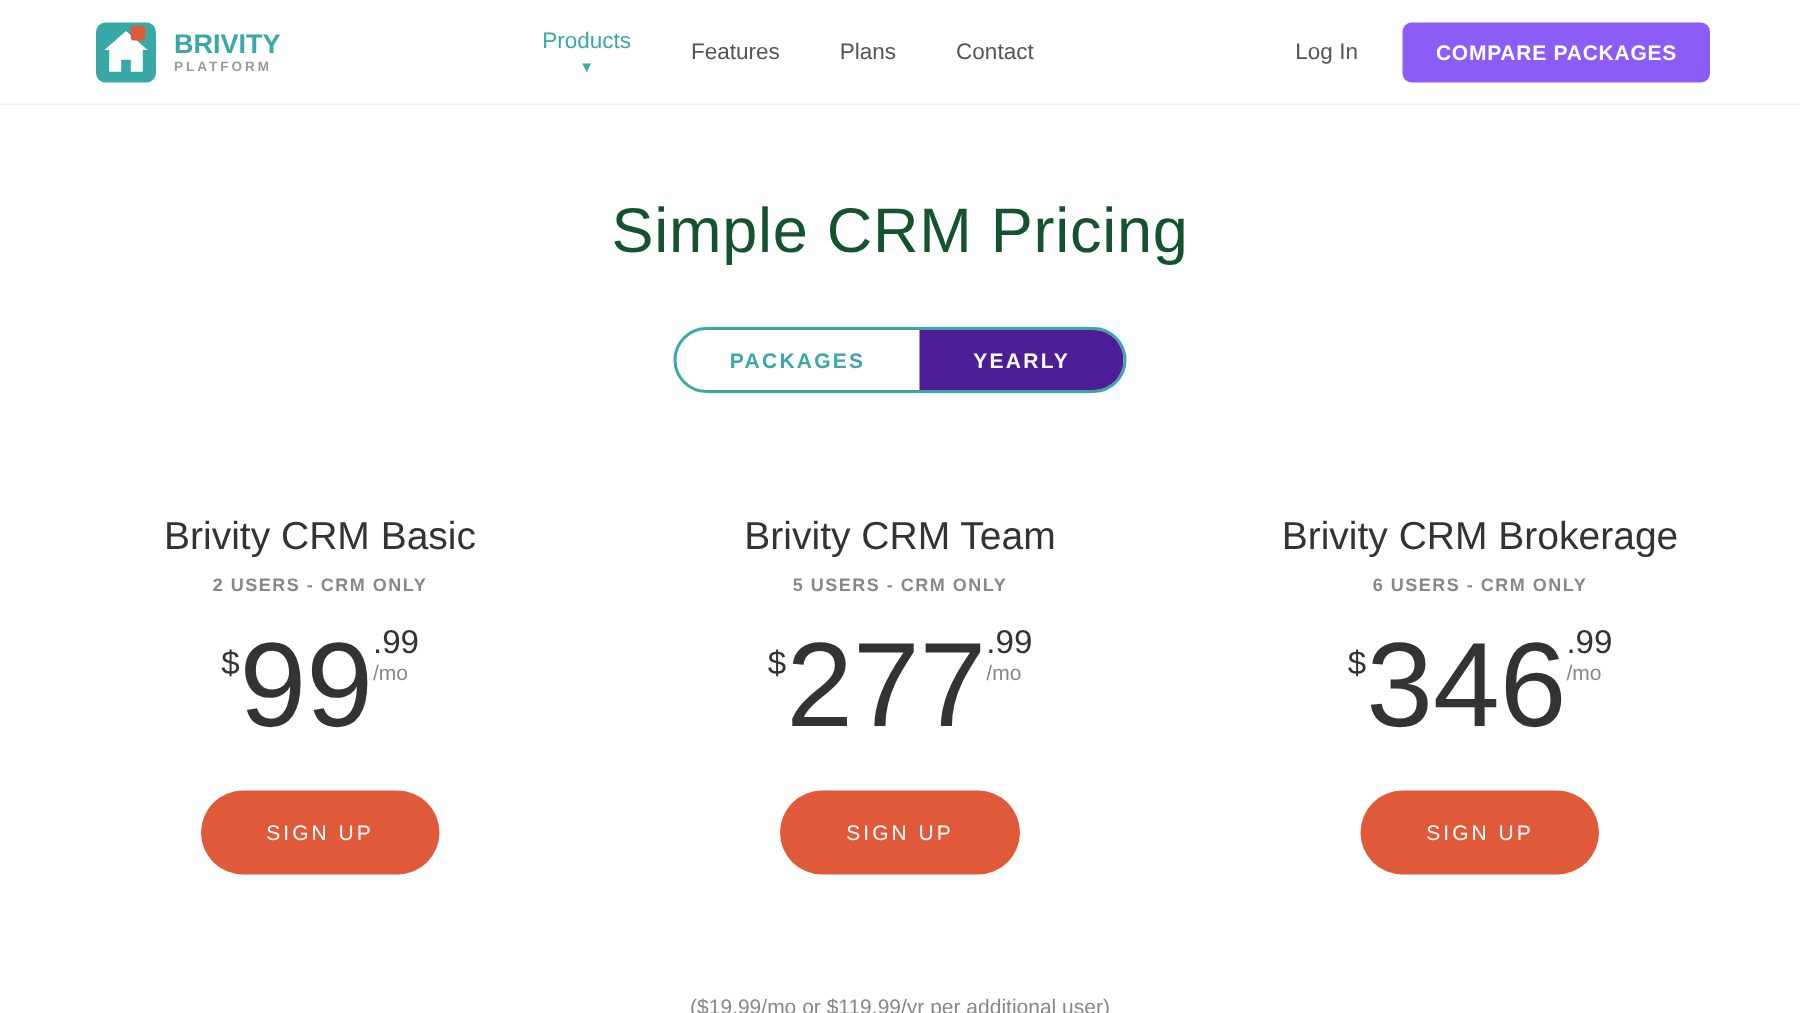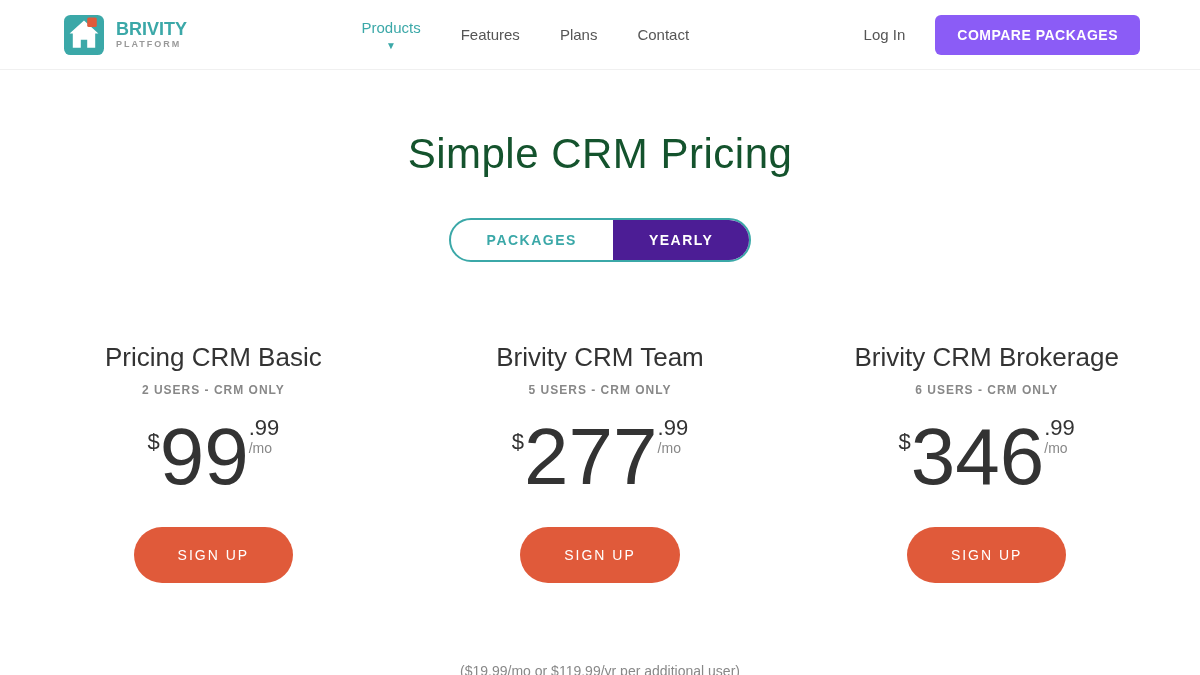--- a/index.html
+++ b/index.html
@@ -244,21 +244,21 @@
   <h1 class="page-title">Simple CRM Pricing</h1>
 
   <div class="toggle-container">
     <button class="toggle-btn">PACKAGES</button>
     <button class="toggle-btn active">YEARLY</button>
   </div>
 
   <div class="pricing-cards">
 
     <div class="pricing-card">
-      <h2 class="plan-name">Pricing CRM Basic</h2>
+      <h2 class="plan-name">Brivity CRM Basic</h2>
       <p class="plan-users">2 USERS - CRM ONLY</p>
       <div class="price-row">
         <span class="price-dollar">$</span>
         <span class="price-main">99</span>
         <div class="price-cents-mo">
           <span class="price-cents">.99</span>
           <span class="price-mo">/mo</span>
         </div>
       </div>
       <button class="sign-up-btn">SIGN UP</button>

